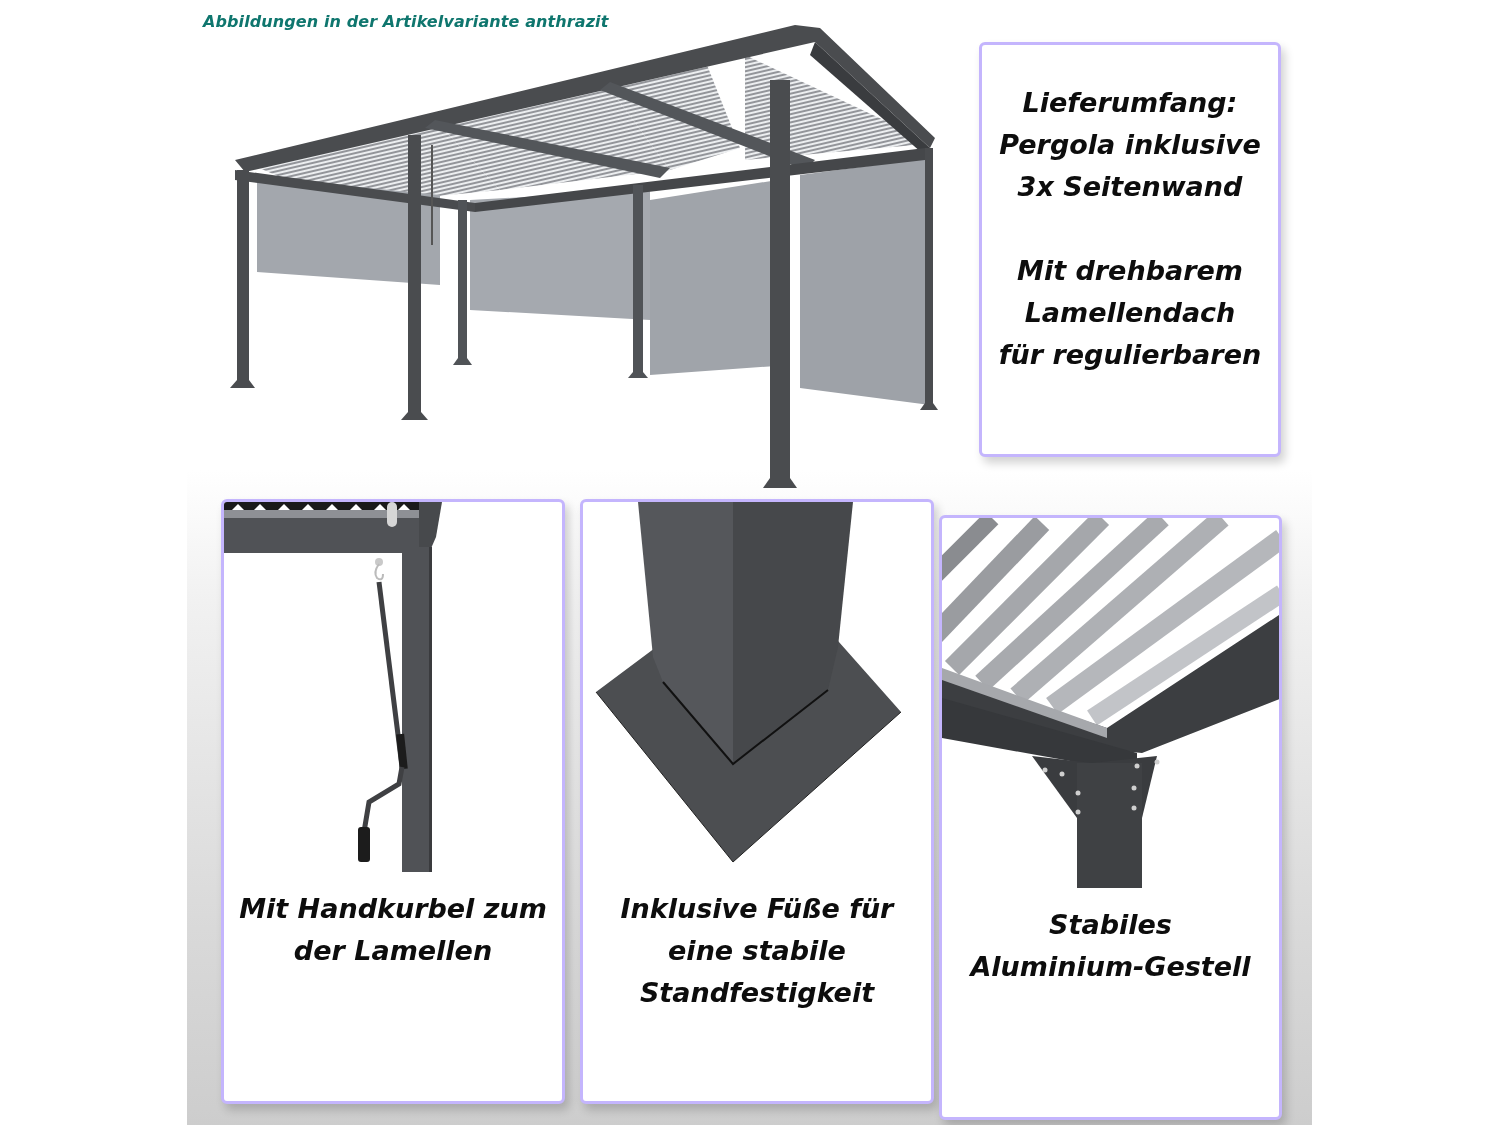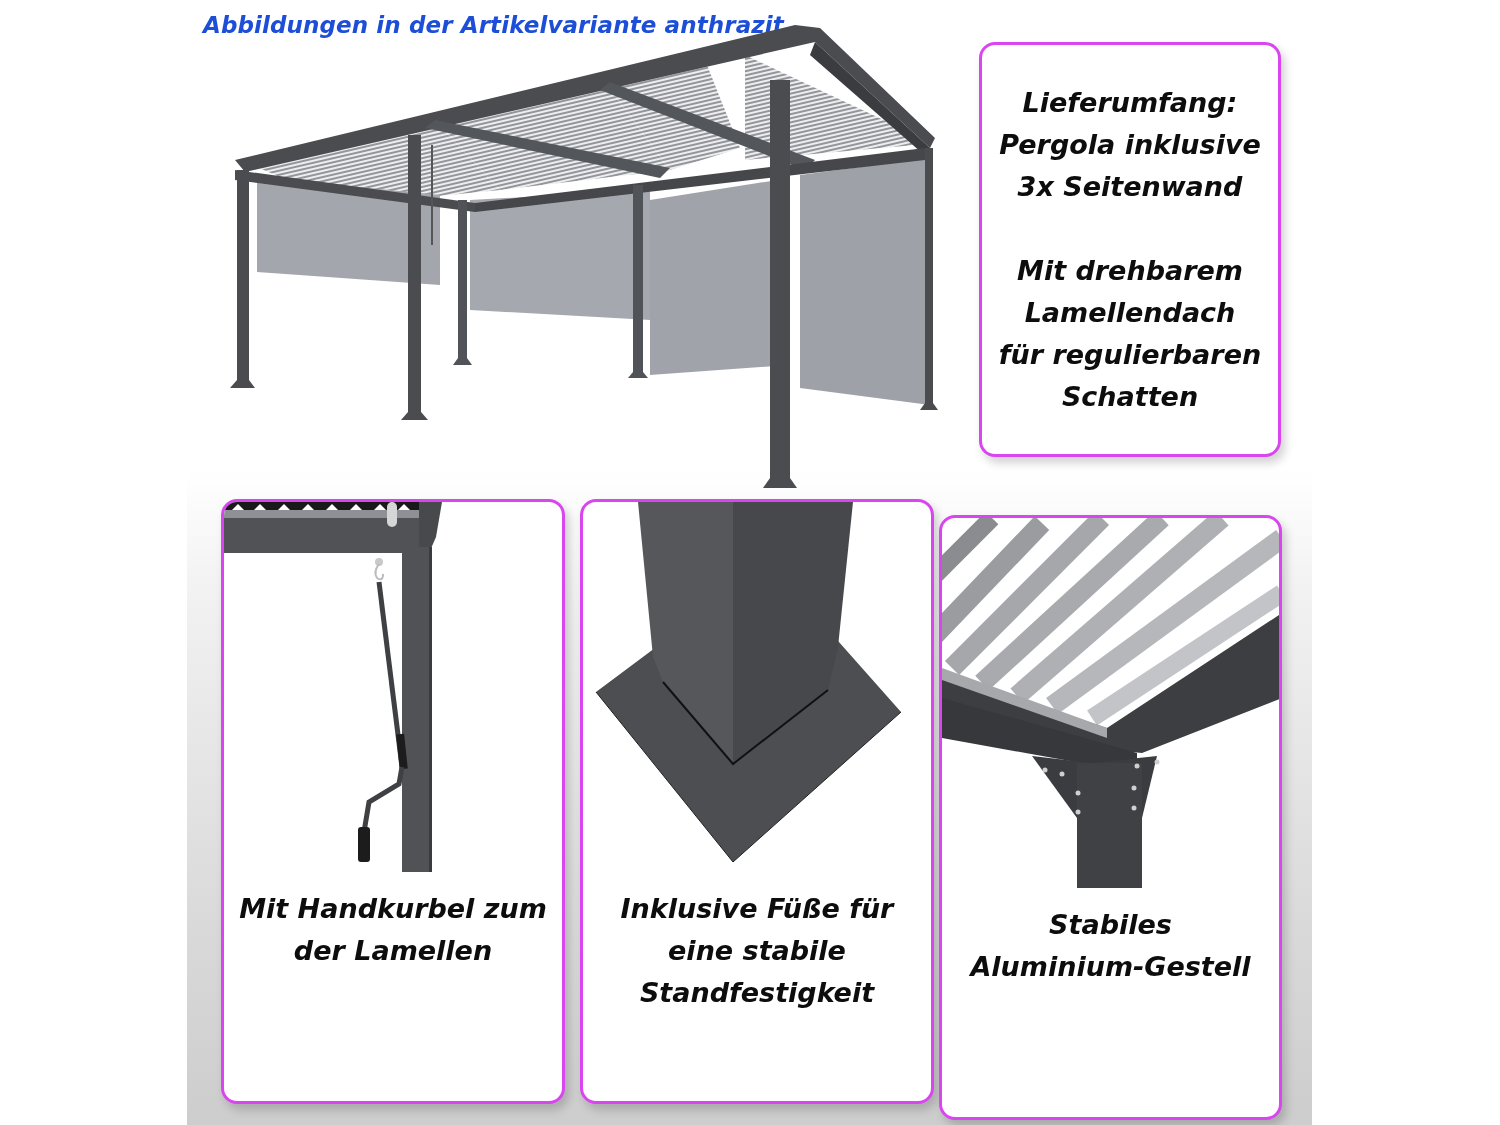--- a/index.html
+++ b/index.html
@@ -7,27 +7,27 @@
     width: 1500px; height: 1125px; position: relative; overflow: hidden;
     background: #ffffff;
     font-family: "DejaVu Sans", "Liberation Sans", sans-serif;
   }
   .bg-band {
     position: absolute; left: 187px; top: 470px; width: 1125px; height: 655px;
     background: linear-gradient(to bottom, #ffffff 0%, #f1f1f1 20%, #d9d9d9 70%, #cdcdcd 100%);
   }
   .caption {
     position: absolute; left: 203px; top: 12px;
-    font-size: 23px; font-weight: bold; font-style: italic; color: #1d4ed8;
+    font-size: 16px; font-weight: bold; font-style: italic; color: #0f766e;
     letter-spacing: 0.1px;
   }
   .hero { position: absolute; left: 225px; top: 20px; width: 720px; height: 470px; }
   .card {
     position: absolute; background: #fff;
-    border: 3px solid #d946ef; border-radius: 16px;
+    border: 3px solid #c4b5fd; border-radius: 6px;
     box-shadow: 4px 6px 10px rgba(0,0,0,0.18);
     overflow: hidden; box-sizing: border-box;
   }
   .card-text {
     position: absolute; left: 0; right: 0; text-align: center;
     font-weight: bold; font-style: italic; color: #0d0d0d;
     font-size: 27px; line-height: 42px;
   }
   .card-text .line { display: block; white-space: nowrap; }
   .card-text .gap { display: block; height: 42px; }
@@ -87,21 +87,20 @@
 
 <div class="card" style="left:979px; top:42px; width:302px; height:415px;">
   <div class="card-text" style="top:37px;">
     <span class="line">Lieferumfang:</span>
     <span class="line">Pergola inklusive</span>
     <span class="line">3x Seitenwand</span>
     <span class="gap"></span>
     <span class="line">Mit drehbarem</span>
     <span class="line">Lamellendach</span>
     <span class="line">für regulierbaren</span>
-    <span class="line">Schatten</span>
   </div>
 </div>
 
 <div class="card" style="left:221px; top:499px; width:344px; height:605px;">
   <div class="card-img">
     <svg width="340" height="375" viewBox="0 0 340 375">
       <rect x="0" y="0" width="195" height="8" fill="#1a1a1a"></rect>
       <g fill="#ffffff">
         <polygon points="8,8 14,2 20,8"></polygon>
           <polygon points="30,8 36,2 42,8"></polygon>

